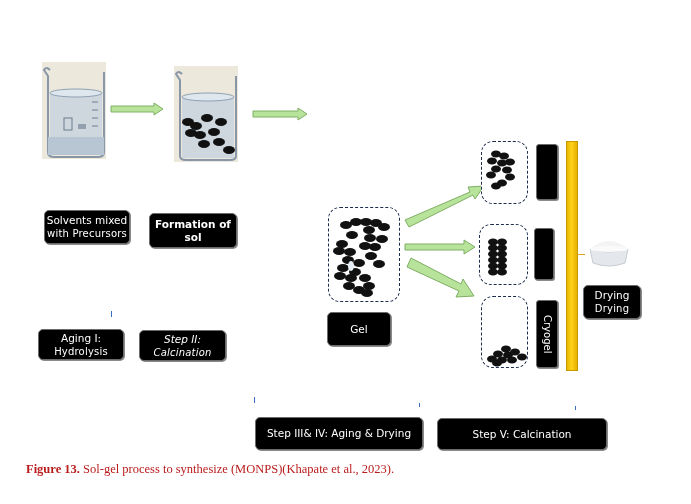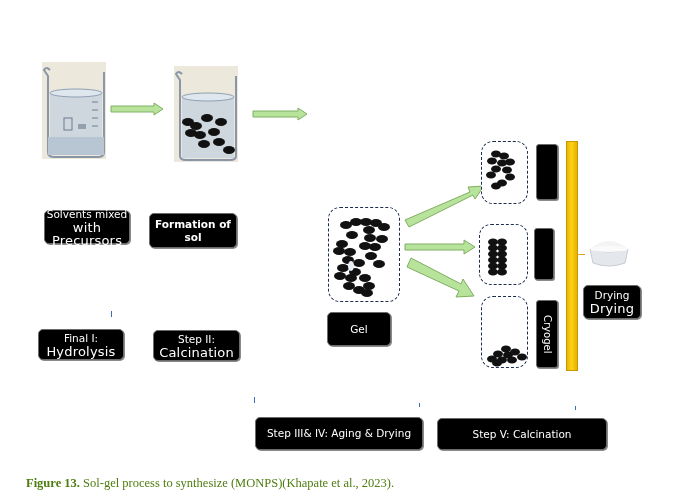--- a/index.html
+++ b/index.html
@@ -2,25 +2,25 @@
 <html><head>
 <meta charset="utf-8">
 <style>
   html, body { margin:0; padding:0; background:#ffffff; }
   body { width:691px; height:504px; position:relative; overflow:hidden; font-family:"DejaVu Sans", sans-serif; }
   .abs { position:absolute; }
   .blk { position:absolute; background:#000; color:#fff; border-radius:5px; border:1px solid #6b6b6b;
          box-shadow: 1px 1px 0 #8a8a8a; display:flex; flex-direction:column; align-items:center; justify-content:center;
          text-align:center; font-size:10px; line-height:13px; }
   .blk .l1 { font-size:10.5px; }
-  .blk .l2 { font-size:13px; letter-spacing:0.2px;text-align:center; }
+  .blk .l2 { font-size:10px; letter-spacing:0.2px;text-align:center; }
   .beaker { position:absolute; }
   .frame { position:absolute; border:1px dashed #1b2b4b; border-radius:12px; background:#fff; }
   .tick { position:absolute; width:1px; height:6px; background:#3a6fc0; }
-  .caption { position:absolute; left:26px; top:476px; font-family:"Liberation Serif", serif; font-size:12.5px; color:#4d7c0f; white-space:nowrap; }
+  .caption { position:absolute; left:26px; top:462px; font-family:"Liberation Serif", serif; font-size:12.5px; color:#b91c1c; white-space:nowrap; }
   .caption b { font-weight:bold; }
   .vbar { position:absolute; left:566px; top:141px; width:10px; height:228px; background:linear-gradient(90deg,#e8b800,#ffd21a 45%,#e6b000); border:1px solid #c79a00; }
   .vlabel { writing-mode: vertical-rl; font-size:10px; color:#fff; }
 </style>
 </head>
 <body>
 
 <div class="beaker" style="left:42px;top:62px;width:64px;height:97px;">
   <svg width="64" height="97" viewBox="0 0 64 97">
     <rect width="64" height="97" fill="#ece8dc"></rect>
@@ -74,24 +74,24 @@
   <span class="l1">Formation of</span>
   <span class="l1">sol</span>
 </div>
 
 <div class="tick" style="left:111px;top:311px;"></div>
 <div class="tick" style="left:254px;top:397px;"></div>
 <div class="tick" style="left:419px;top:403px;height:4px;"></div>
 <div class="tick" style="left:575px;top:406px;height:4px;"></div>
 
 <div class="blk" style="left:38px;top:329px;width:84px;height:29px;">
-  <span class="l1">Final I:</span>
+  <span class="l1">Aging I:</span>
   <span class="l2">Hydrolysis</span>
 </div>
-<div class="blk" style="left:153px;top:330px;width:85px;height:29px;">
+<div class="blk" style="left:139px;top:330px;width:85px;height:29px;font-style:italic;">
   <span class="l1">Step II:</span>
   <span class="l2">Calcination</span>
 </div>
 
 <div class="frame" style="left:328px;top:207px;width:70px;height:93px;">
   <svg width="70" height="93" viewBox="0 0 70 93">
     <g fill="#111">
       <ellipse cx="17" cy="17" rx="6" ry="4"></ellipse>
         <ellipse cx="27" cy="14" rx="6" ry="4"></ellipse>
         <ellipse cx="37" cy="14" rx="6" ry="4"></ellipse>

